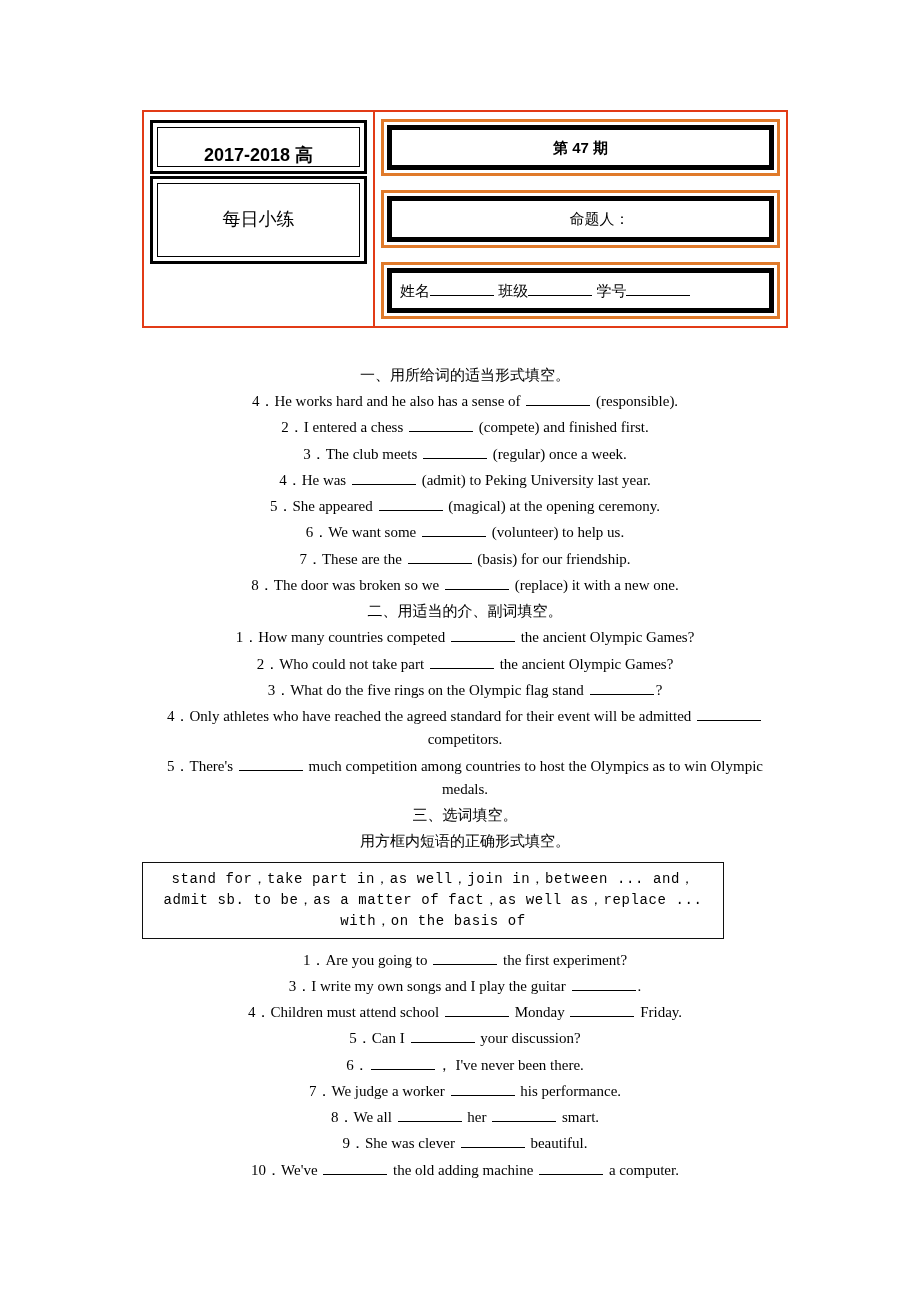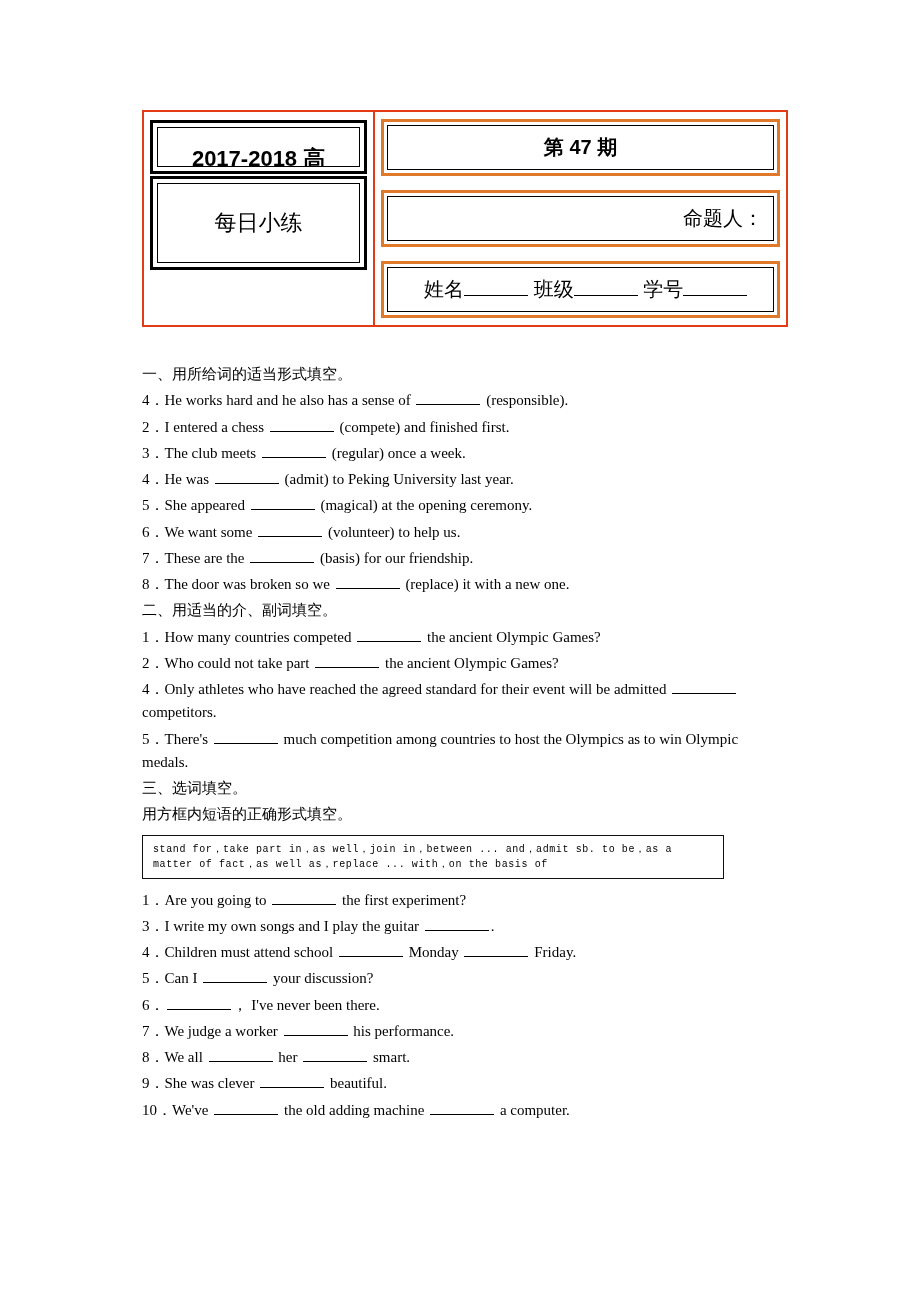--- a/index.html
+++ b/index.html
@@ -38,82 +38,82 @@
 
   .black-box {
     border: 3px solid #000;
     margin: 2px 0;
   }
   .black-box-inner {
     border: 1px solid #000;
     margin: 4px;
     padding: 10px 6px;
     text-align: center;
-    font-size: 22px;
+    font-size: 18px;
     font-family: "Microsoft YaHei", "SimHei", sans-serif;
   }
   .black-top .black-box-inner {
     height: 24px;
     overflow: hidden;
     padding-top: 14px;
     padding-bottom: 0;
     font-weight: bold;
   }
   .black-bottom .black-box-inner {
     padding: 22px 6px;
     text-align: center;
   }
 
   .orange-box {
     border: 3px solid #e07a2a;
     margin: 3px 0;
   }
   .orange-box-inner {
-    border: 1px solid #000000;
+    border: 5px solid #000000;
     margin: 3px;
     padding: 6px 10px;
-    font-size: 20px;
+    font-size: 15px;
     font-family: "Microsoft YaHei", "SimHei", sans-serif;
   }
   .orange-box.issue .orange-box-inner {
     text-align: center;
     font-weight: bold;
   }
-  .orange-box.author .orange-box-inner { text-align: right; padding-left: 48px; }
-  .orange-box.fill .orange-box-inner { text-align: left; padding-left: 36px; }
+  .orange-box.author .orange-box-inner { text-align: center; padding-left: 48px; }
+  .orange-box.fill .orange-box-inner { text-align: left; padding-left: 8px; }
 
   .blank-long {
     display: inline-block;
     border-bottom: 1px solid #000;
     width: 64px;
     vertical-align: baseline;
     height: 0.9em;
   }
 
   
-  .body-content { margin-top: 36px; }
+  .body-content { margin-top: 36px; text-align: center; }
   .section-title { margin: 3px 0; }
   .q-line { margin: 3px 0; }
   .blank {
     display: inline-block;
     border-bottom: 1px solid #000;
     width: 64px;
     height: 0.9em;
     vertical-align: baseline;
     margin: 0 2px;
   }
 
   
   .phrase-box {
     border: 1px solid #101010;
     margin: 8px 0 10px 0;
     padding: 6px 10px;
     font-family: "Courier New", "SimSun", monospace;
     letter-spacing: 0.6px;
-    font-size: 10px;
+    font-size: 14px;
     line-height: 1.5;
     width: 560px;
   }
 </style>
 </head>
 <body>
 
 <div class="page">
 
   <table class="hdr-table">
@@ -175,20 +175,21 @@
         <div class="q-line"><span>5．She appeared </span><span class="blank"></span><span> (magical) at the opening ceremony.</span></div>
         <div class="q-line"><span>6．We want some </span><span class="blank"></span><span> (volunteer) to help us.</span></div>
         <div class="q-line"><span>7．These are the </span><span class="blank"></span><span> (basis) for our friendship.</span></div>
         <div class="q-line"><span>8．The door was broken so we </span><span class="blank"></span><span> (replace) it with a new one.</span></div>
       </div>
 
     <div class="section-title">二、用适当的介、副词填空。</div>
     <div id="s2-items">
         <div class="q-line"><span>1．How many countries competed </span><span class="blank"></span><span> the ancient Olympic Games?</span></div>
         <div class="q-line"><span>2．Who could not take part </span><span class="blank"></span><span> the ancient Olympic Games?</span></div>
+        <div class="q-line"><span>3．What do the five rings on the Olympic flag stand </span><span class="blank"></span><span>?</span></div>
         <div class="q-line"><span>4．Only athletes who have reached the agreed standard for their event will be admitted </span><span class="blank"></span><span> competitors.</span></div>
         <div class="q-line"><span>5．There's </span><span class="blank"></span><span> much competition among countries to host the Olympics as to win Olympic medals.</span></div>
       </div>
 
     <div class="section-title">三、选词填空。</div>
     <div class="section-title">用方框内短语的正确形式填空。</div>
     <div class="phrase-box">stand for，take part in，as well，join in，between ... and，admit sb. to be，as a matter of fact，as well as，replace ... with，on the basis of</div>
     <div id="s3-items">
         <div class="q-line"><span>1．Are you going to </span><span class="blank"></span><span> the first experiment?</span></div>
         <div class="q-line"><span>3．I write my own songs and I play the guitar </span><span class="blank"></span><span>.</span></div>

